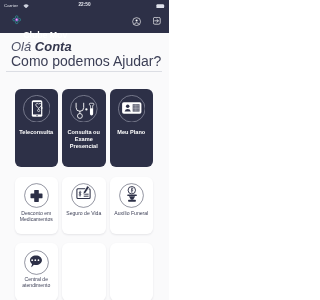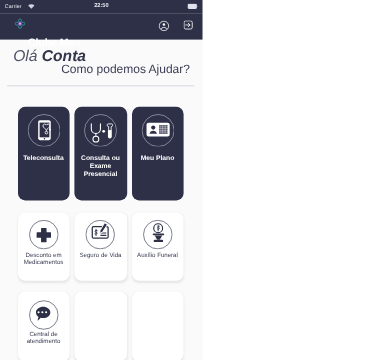--- a/index.html
+++ b/index.html
@@ -18,21 +18,21 @@
   
   .header { position:absolute; left:0; top:11px; width:169px; height:21.5px; background:#2d3047; }
   .logo { position:absolute; left:12px; top:15.3px; line-height:0; }
   .brand { position:absolute; left:23.3px; top:30px; font-size:8.9px; font-weight:700; color:#ffffff; letter-spacing:-.1px; }
   .hdr-user { position:absolute; left:132.4px; top:17.2px; line-height:0; }
   .hdr-exit { position:absolute; left:153.3px; top:17.2px; line-height:0; }
 
   
   .g1 { position:absolute; left:11px; top:39px; font-size:13px; color:#4f5268;font-style:italic; }
   .g1 b { font-weight:700; color:#32354c; }
-  .g2 { position:absolute; left:11px; top:52.7px; font-size:10px; color:#3b3e55;margin-left:40px; }
+  .g2 { position:absolute; left:11px; top:52.7px; font-size:14px; color:#3b3e55; }
   .divider { position:absolute; left:6px; top:70.5px; width:156px; height:1px; background:#dcdee4; }
 
   
   .card { position:absolute; border-radius:6px; }
   .card.dark { background:#2d3047; }
   .card.light { background:#ffffff; box-shadow:0 1px 2px rgba(60,63,86,.11); }
   .ic { position:absolute; left:0; width:100%; display:flex; justify-content:center; line-height:0; }
   .lbl { position:absolute; left:0; width:100%; text-align:center; }
   .card.dark .lbl { color:#ffffff; font-size:5.6px; font-weight:600; line-height:7.1px; }
   .card.light .lbl { color:#3b3e55; font-size:5.1px; font-weight:400; line-height:6.1px; }

